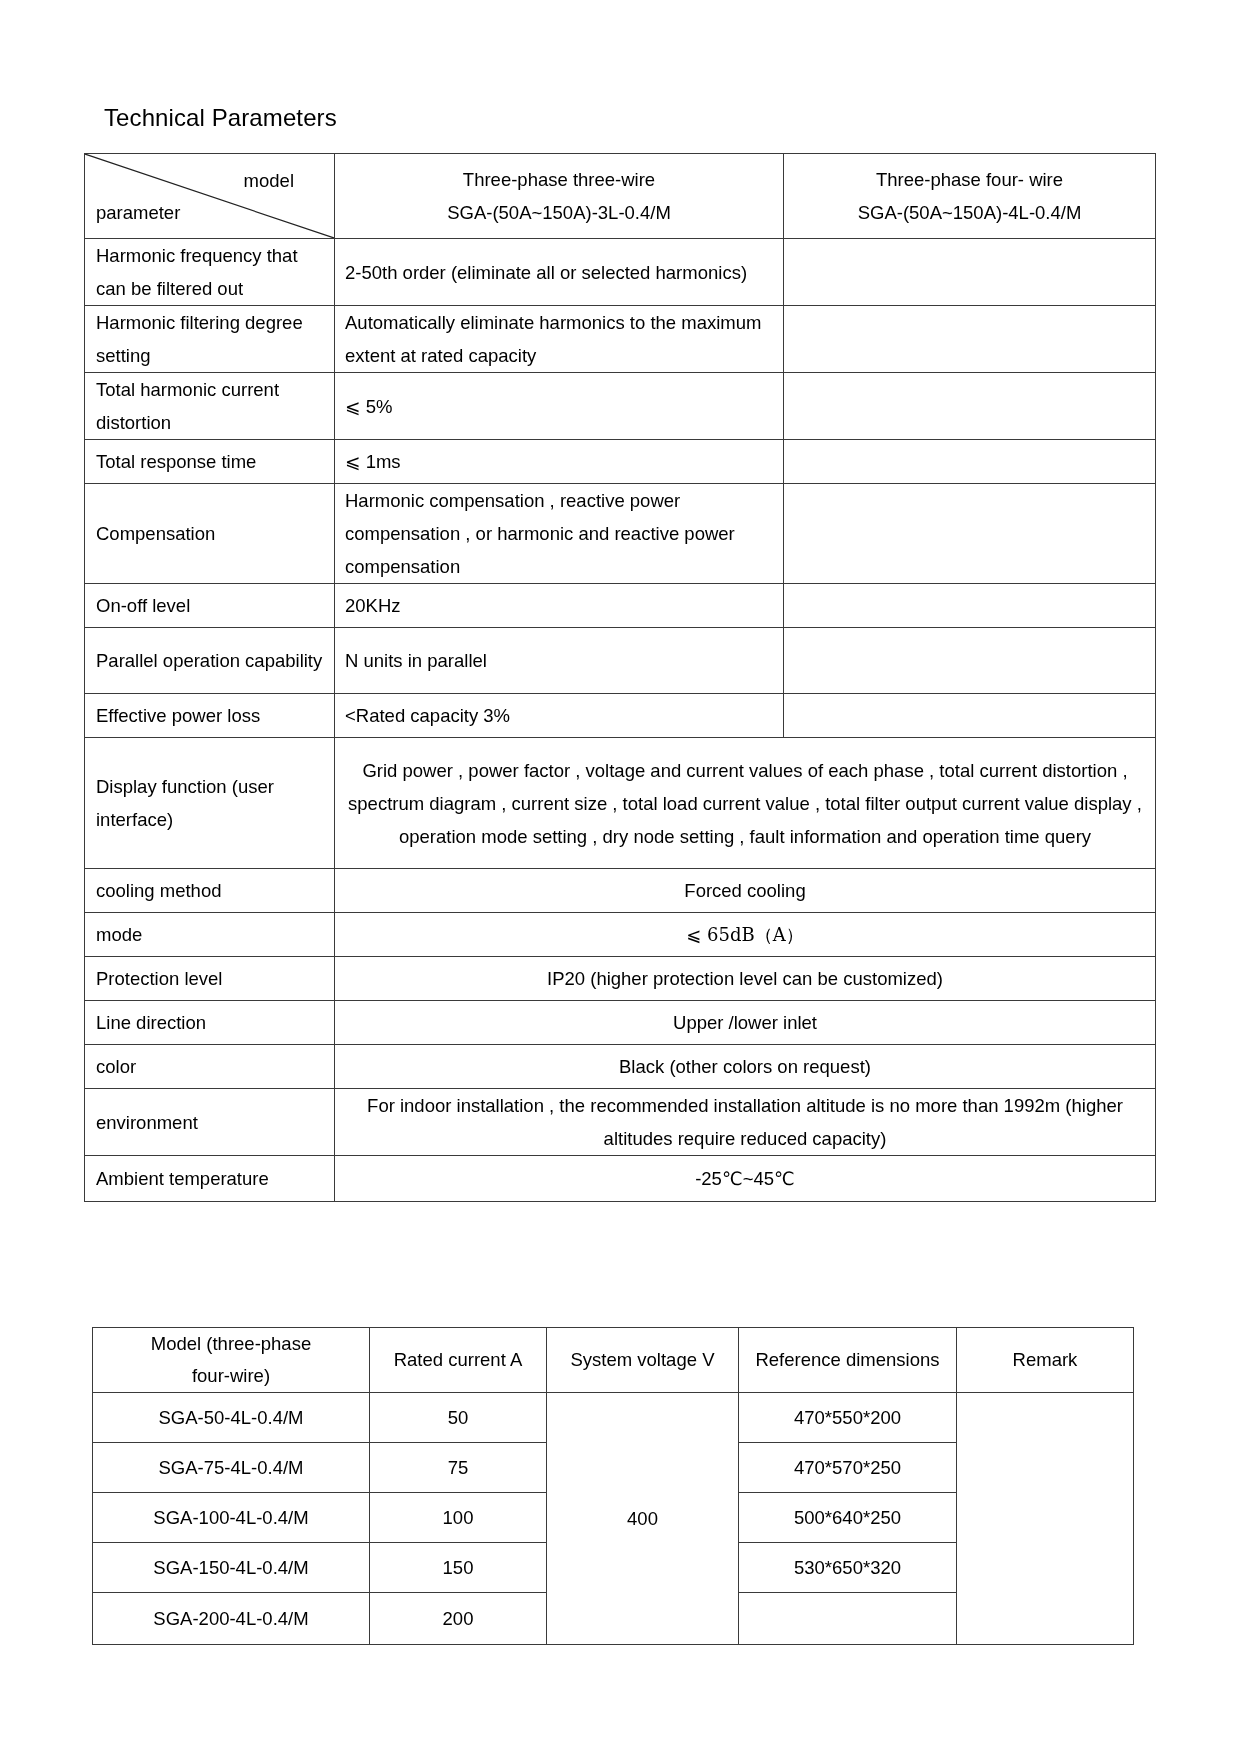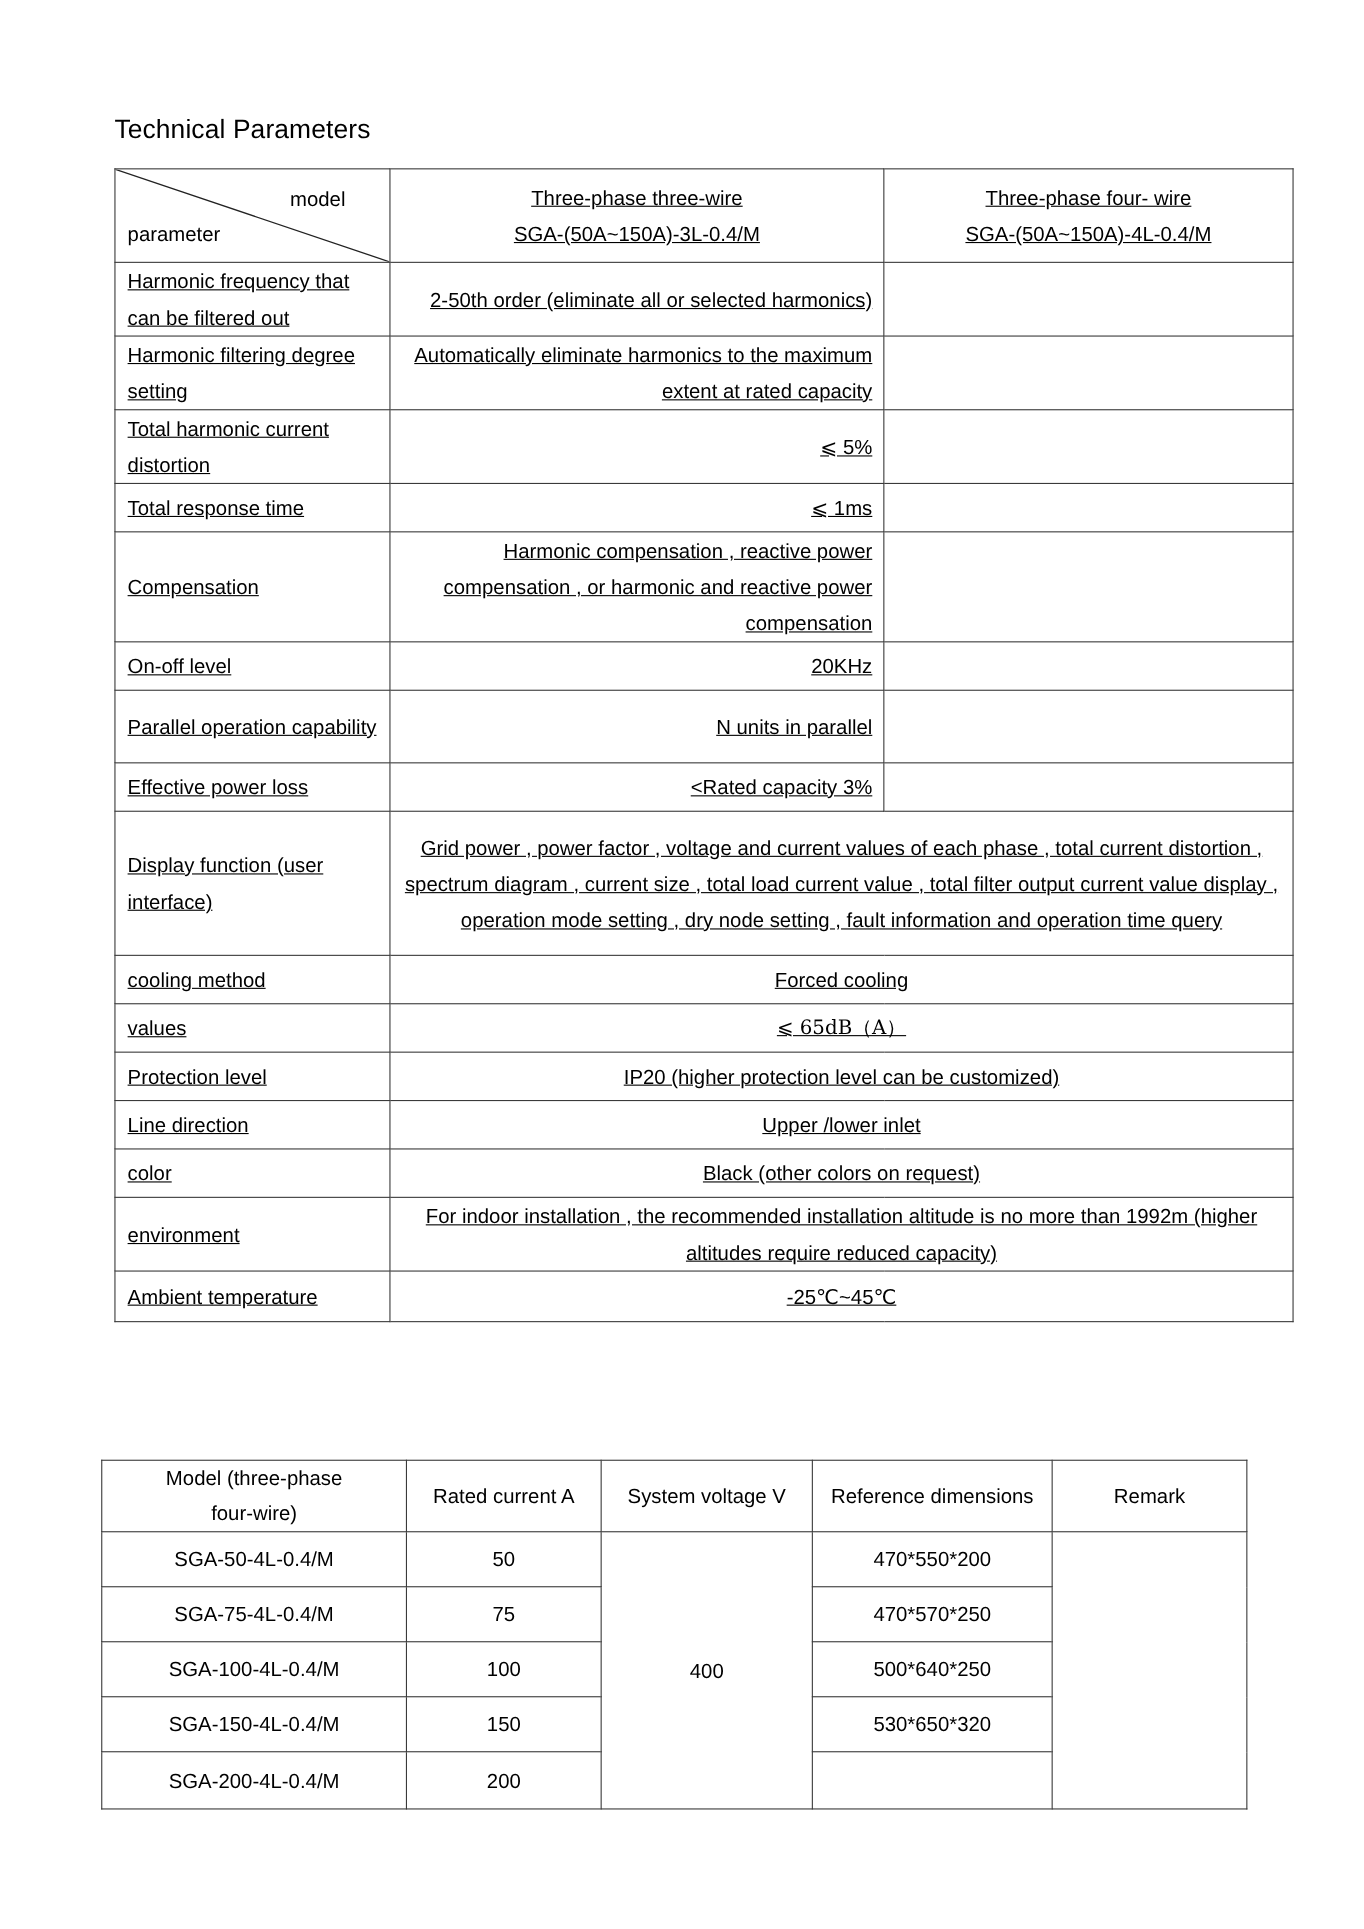--- a/index.html
+++ b/index.html
@@ -3,23 +3,23 @@
 <meta charset="utf-8">
 <style>
   html, body { margin: 0; padding: 0; background: #ffffff; }
   body { width: 1240px; height: 1754px; position: relative; overflow: hidden;
          font-family: "Liberation Sans", "DejaVu Sans", sans-serif; color: #000; }
   .title { position: absolute; left: 104px; top: 104px; font-size: 24px; font-weight: normal; margin: 0; letter-spacing: 0.1px; }
 
   table { position: absolute; border-collapse: collapse; table-layout: fixed; }
   td, th { border: 1.4px solid #3a3a3a; font-weight: normal; font-size: 18.5px; line-height: 33px; padding: 0 10px; vertical-align: middle; }
 
-  #spec { left: 104px; top: 153px; width: 1071px; text-decoration: underline; }
+  #spec { left: 84px; top: 153px; width: 1071px; }
   #spec td.param { text-align: left; padding-left: 11px; }
-  #spec td.val { text-align: right; }
+  #spec td.val { text-align: left; }
   #spec td.wide { text-align: center; }
   .diag { position: relative; padding: 0 !important; }
   .diag svg { position: absolute; left: 0; top: 0; width: 100%; height: 100%; }
   .diag .d-model { position: absolute; right: 40px; top: 10px; }
   .diag .d-param { position: absolute; left: 11px; bottom: 9px; }
   .hdr-col { text-align: center; margin-left: 16px; }
 
   #models { left: 92px; top: 1327px; width: 1041px; }
   #models td, #models th { text-align: center; font-size: 18.5px; line-height: 32px; }
   .serif { font-family: "DejaVu Serif", "Liberation Serif", serif; font-size: 18px; }
@@ -95,21 +95,21 @@
   </tr>
   <tr style="height:131px">
     <td class="param">Display function (user interface)</td>
     <td class="wide" colspan="2">Grid power , power factor , voltage and current values of each phase , total current distortion , spectrum diagram , current size , total load current value , total filter output current value display , operation mode setting , dry node setting , fault information and operation time query</td>
   </tr>
   <tr style="height:44px">
     <td class="param">cooling method</td>
     <td class="wide" colspan="2">Forced cooling</td>
   </tr>
   <tr style="height:44px">
-    <td class="param">values</td>
+    <td class="param">mode</td>
     <td class="wide serif" colspan="2">⩽ 65dB（A）</td>
   </tr>
   <tr style="height:44px">
     <td class="param">Protection level</td>
     <td class="wide" colspan="2">IP20 (higher protection level can be customized)</td>
   </tr>
   <tr style="height:44px">
     <td class="param">Line direction</td>
     <td class="wide" colspan="2">Upper /lower inlet</td>
   </tr>

